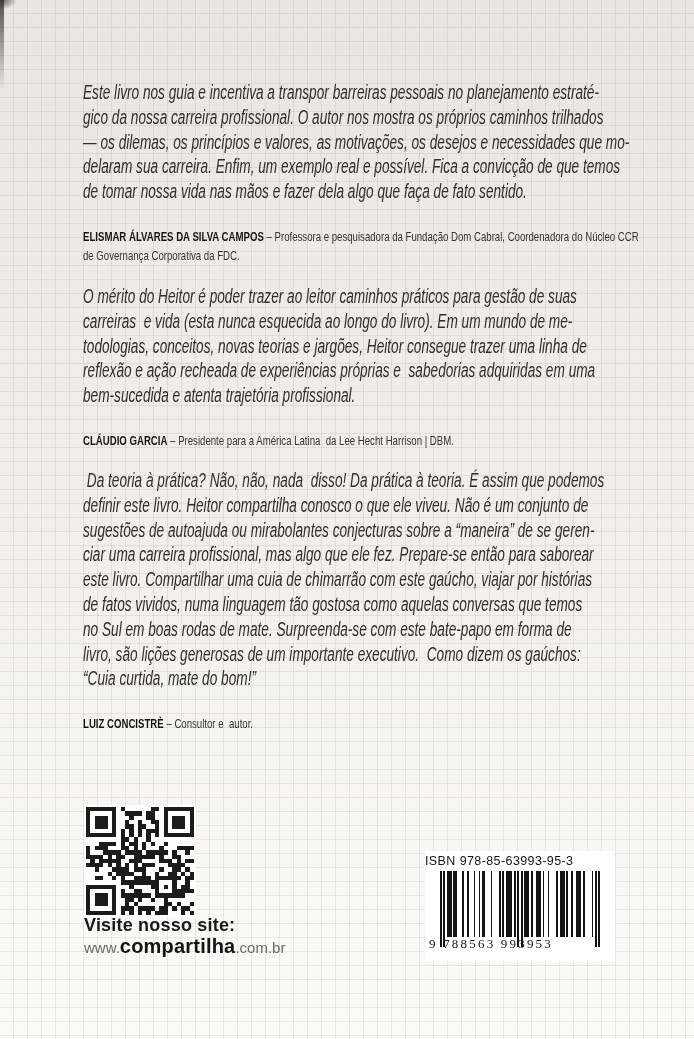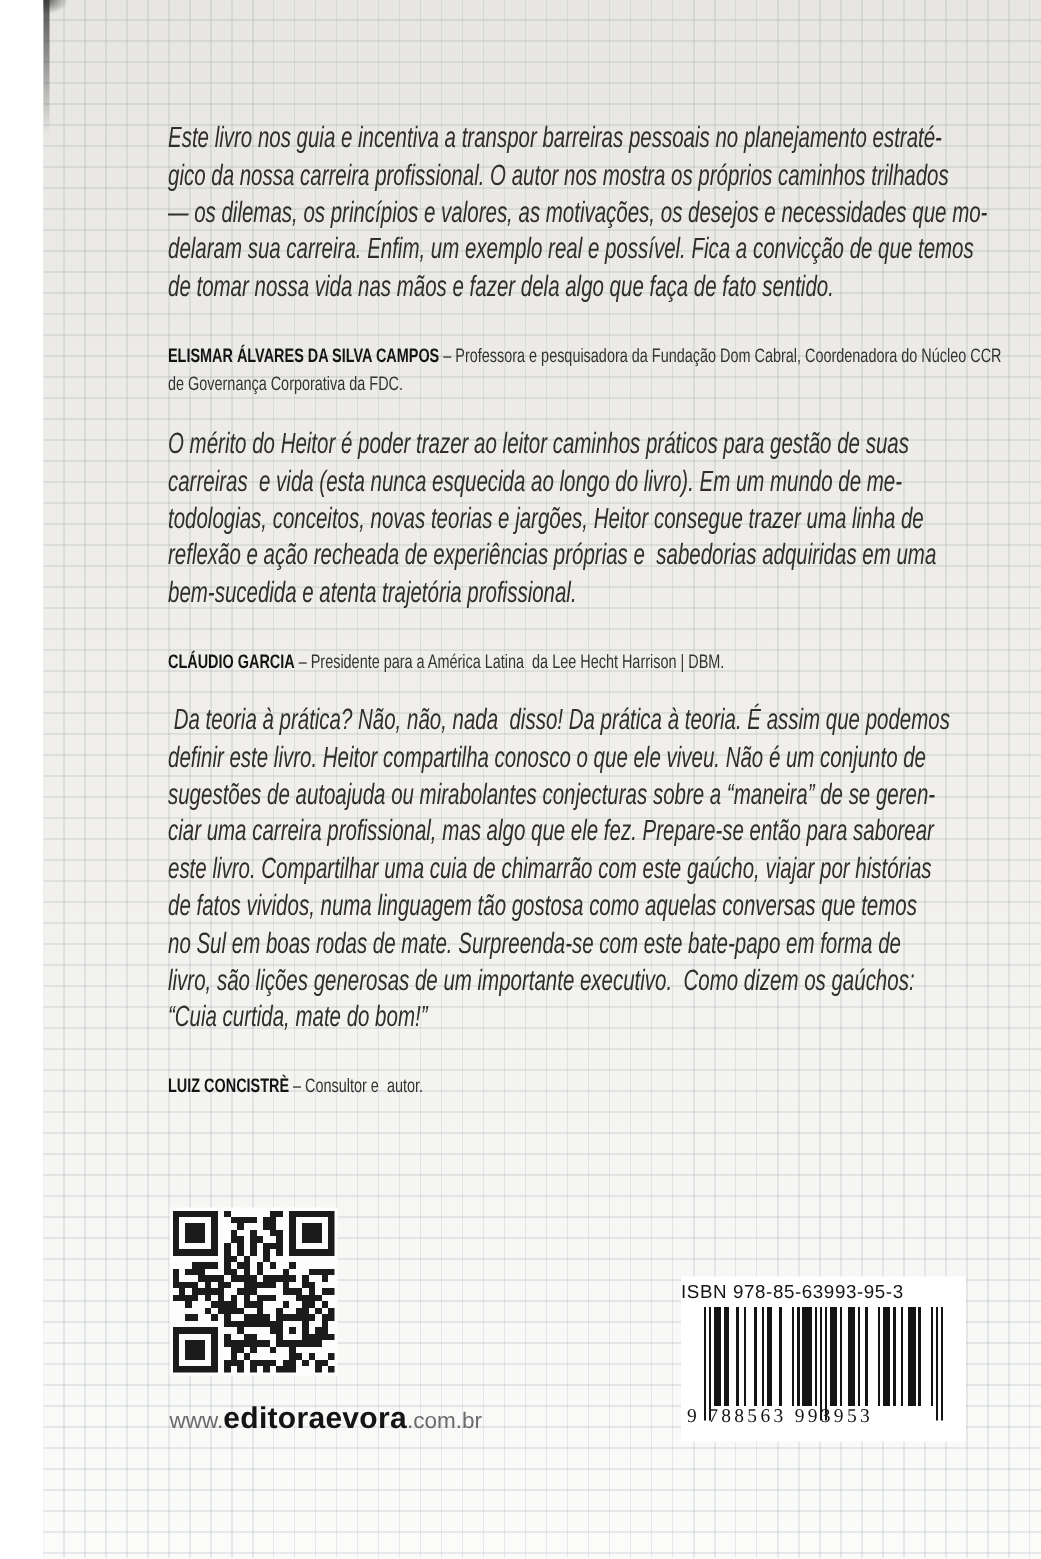--- a/index.html
+++ b/index.html
@@ -6,21 +6,20 @@
   body{
     width:694px;height:1039px;overflow:hidden;position:relative;
     font-family:"Liberation Sans",sans-serif;
   }
   .page{
     position:absolute;inset:0;
     background:
       repeating-linear-gradient(to right, transparent 0px, transparent 13px, rgba(120,140,150,0.16) 13px, rgba(120,140,150,0.16) 14px),
       repeating-linear-gradient(to bottom, transparent 0px, transparent 13px, rgba(120,140,150,0.16) 13px, rgba(120,140,150,0.16) 14px),
       linear-gradient(180deg,#e7e6e2 0%, #ecebe7 25%, #f1f0ed 55%, #f8f8f6 85%, #fbfbfa 100%);
-    margin-left: 29px;
   }
   .spine-line{
     position:absolute;left:0;top:0;width:4px;height:90px;
     background:linear-gradient(180deg, rgba(45,45,45,.8), rgba(45,45,45,0));
     pointer-events:none;
   }
   .corner-smudge{
     position:absolute;left:0;top:0;width:16px;height:9px;
     background:radial-gradient(ellipse at left top, rgba(55,55,55,.85), rgba(55,55,55,0) 75%);
     pointer-events:none;
@@ -434,21 +433,22 @@
         <rect x="12" y="24" width="1" height="1" fill="#1b1b1b"></rect>
         <rect x="14" y="24" width="1" height="1" fill="#1b1b1b"></rect>
         <rect x="16" y="24" width="1" height="1" fill="#1b1b1b"></rect>
         <rect x="17" y="24" width="1" height="1" fill="#1b1b1b"></rect>
         <rect x="18" y="24" width="1" height="1" fill="#1b1b1b"></rect>
         <rect x="22" y="24" width="1" height="1" fill="#1b1b1b"></rect>
         <rect x="24" y="24" width="1" height="1" fill="#1b1b1b"></rect>
       </svg>
   </div>
 
-  <div class="url"><span class="url-gray">www.</span><span class="url-domain">editoraevora</span><span class="url-gray">.com.br</span></div>
+  <div class="visit">Visite nosso site:</div>
+  <div class="url"><span class="url-gray">www.</span><span class="url-domain">compartilha</span><span class="url-gray">.com.br</span></div>
 
   <div class="barcode-box">
     <div class="isbn">ISBN 978-85-63993-95-3</div>
     <svg id="ean-svg" class="ean-svg" width="160" height="76" viewBox="0 0 95 76" preserveAspectRatio="none" shape-rendering="crispEdges">
         <rect x="0" y="0" width="1" height="76" fill="#141414"></rect>
         <rect x="2" y="0" width="1" height="76" fill="#141414"></rect>
         <rect x="4" y="0" width="1" height="66" fill="#141414"></rect>
         <rect x="5" y="0" width="1" height="66" fill="#141414"></rect>
         <rect x="6" y="0" width="1" height="66" fill="#141414"></rect>
         <rect x="8" y="0" width="1" height="66" fill="#141414"></rect>

